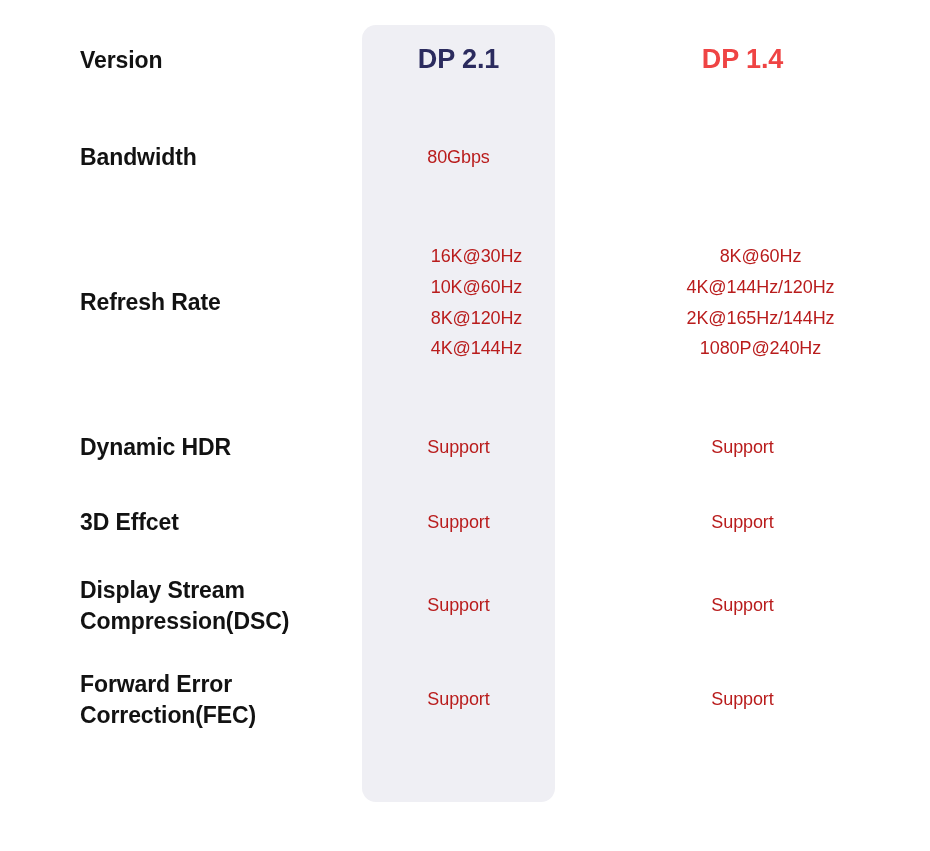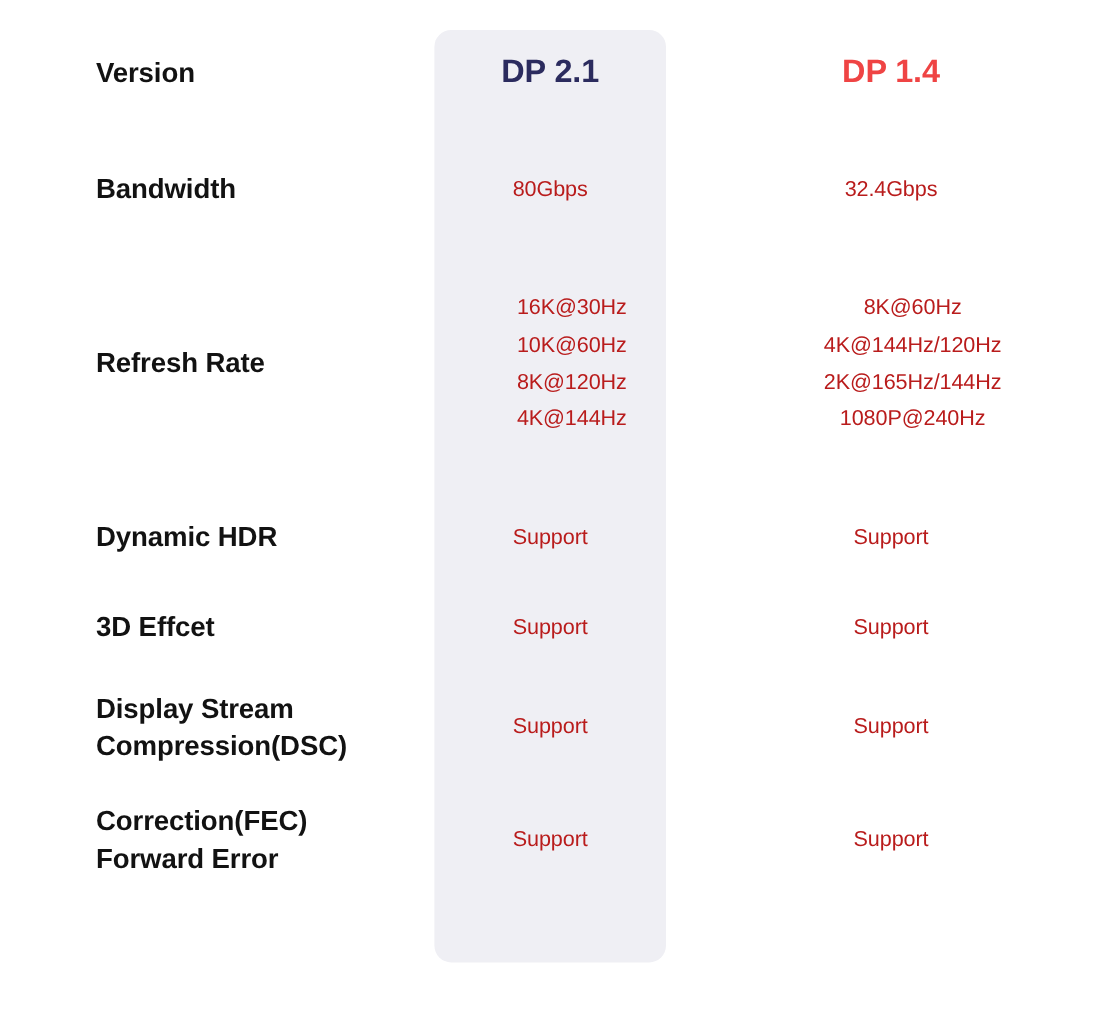--- a/index.html
+++ b/index.html
@@ -149,23 +149,20 @@
       <div class="cell-value standard">
         <span class="value-line">DP 1.4</span>
       </div>
     </div>
 
     <div class="row row-bandwidth">
       <div class="cell-label">Bandwidth</div>
       <div class="cell-value featured">
         <span class="value-line">80Gbps</span>
       </div>
-      <div class="cell-value standard">
-        <span class="value-line">32.4Gbps</span>
-      </div>
     </div>
 
     <div class="row row-refresh">
       <div class="cell-label">Refresh Rate</div>
       <div class="cell-value featured">
         <span class="value-line">16K@30Hz</span>
         <span class="value-line">10K@60Hz</span>
         <span class="value-line">8K@120Hz</span>
         <span class="value-line">4K@144Hz</span>
       </div>
@@ -205,22 +202,22 @@
       <div class="cell-value featured">
         <span class="value-line">Support</span>
       </div>
       <div class="cell-value standard">
         <span class="value-line">Support</span>
       </div>
     </div>
 
     <div class="row row-fec">
       <div class="cell-label">
+        <span class="label-line">Forward Error</span>
         <span class="label-line">Correction(FEC)</span>
-        <span class="label-line">Forward Error</span>
       </div>
       <div class="cell-value featured">
         <span class="value-line">Support</span>
       </div>
       <div class="cell-value standard">
         <span class="value-line">Support</span>
       </div>
     </div>
 
   </div>

